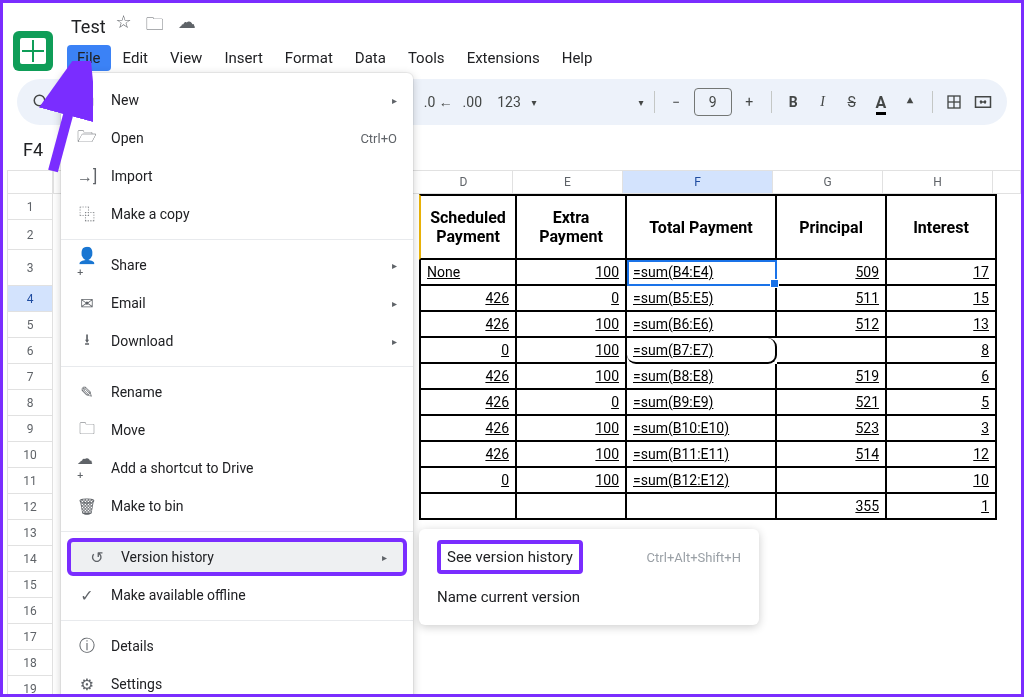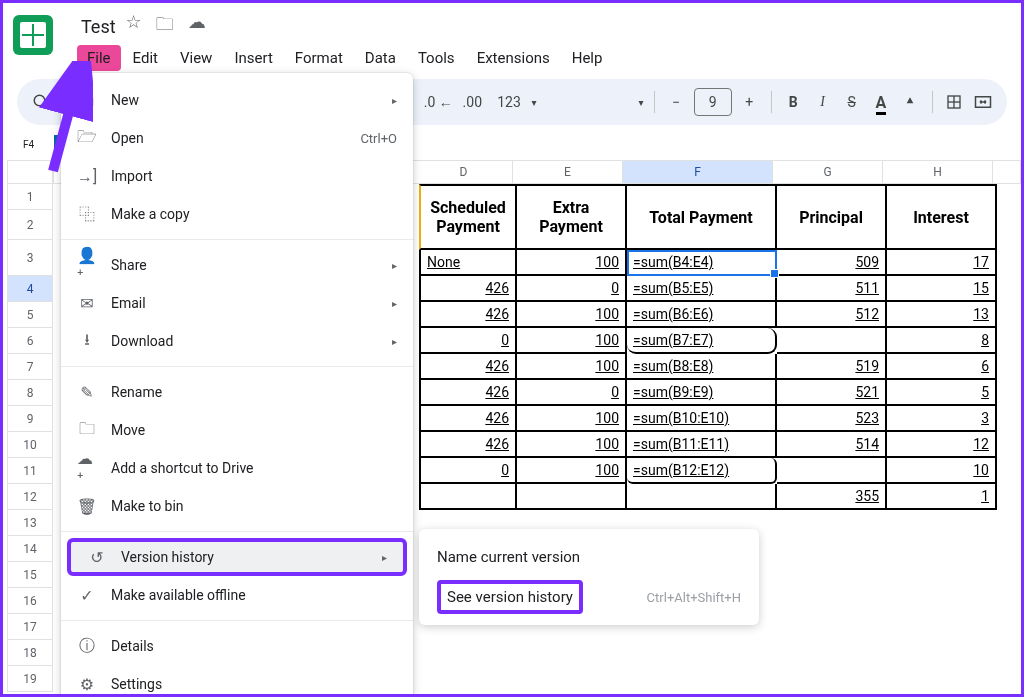--- a/index.html
+++ b/index.html
@@ -1,44 +1,44 @@
 <!DOCTYPE html>
 <html><head>
 <meta charset="utf-8">
 <style>
   * { box-sizing: border-box; margin: 0; padding: 0; font-family: "Google Sans", Roboto, Arial, sans-serif; }
   body { background: #fff; width: 1024px; height: 697px; overflow: hidden; position: relative; border: 3px solid #7a2dff; }
 
   
-  .header { display: flex; align-items: flex-start; padding: 8px 10px 0 10px; gap: 24px; }
+  .header { display: flex; align-items: flex-end; padding: 8px 10px 0 10px; gap: 14px; }
   .logo { width: 40px; height: 40px; background: #0f9d58; border-radius: 6px; display:flex;align-items:center;justify-content:center; margin-top:4px; position:relative;}
   .logo:before{content:"";position:absolute;width:26px;height:26px;background:#fff;border-radius:2px;}
   .logo:after{content:"";position:absolute;width:22px;height:22px;background:
     linear-gradient(#0f9d58,#0f9d58) center/100% 2px no-repeat,
     linear-gradient(#0f9d58,#0f9d58) center/2px 100% no-repeat;}
   .title-area { display:flex; flex-direction:column; gap:4px; }
   .title-row { display:flex; align-items:center; gap:10px; padding-left:4px; }
   .doc-title{ font-size:18px; color:#202124;}
   .title-icons{ display:flex; gap:14px; color:#5f6368; font-size:18px;}
   .menubar{ display:flex; gap:2px; }
   .menu-item{ padding:4px 10px; font-size:15px; color:#202124; border-radius:4px; cursor:pointer;}
-  .menu-item.active{ background:#ec4899; }
+  .menu-item.active{ background:#3b82f6; }
 
   
   .toolbar{display:flex;align-items:center;gap:6px;background:#edf2fa;border-radius:30px;margin:8px 14px 0 14px;padding:6px 12px;height:46px;color:#444746;font-size:14px;position:relative;}
   .tbtn{width:28px;height:28px;display:flex;align-items:center;justify-content:center;border-radius:4px;cursor:pointer;}
   .tsep{width:1px;height:22px;background:#c4c7c5;margin:0 4px;}
   .font-size-box{display:flex;align-items:center;gap:4px;border:1px solid #747775;border-radius:4px;height:28px;}
   .font-size-box .num{width:36px;text-align:center;}
   .font-color-A{position:relative;font-weight:bold;font-size:16px;}
   .font-color-A:after{content:"";position:absolute;left:0;right:0;bottom:-3px;height:3px;background:#000;}
 
   
   .namebox-row{display:flex;align-items:center;padding:10px 14px 6px 14px;}
-  .namebox{font-size:10px;color:#202124;padding:4px 20px 4px 6px;border-right:4px solid #0369a1;}
+  .namebox{font-size:18px;color:#202124;padding:4px 20px 4px 6px;border-right:4px solid #0369a1;}
 
   
   .sheet{position:relative;margin-left:4px;}
   .col-headers{display:flex;margin-left:46px;}
   .col-head{height:24px;border:1px solid #e1e1e1;border-left:none;display:flex;align-items:center;justify-content:center;font-size:12px;color:#5f6368;background:#fff;}
   .col-head:first-child{border-left:1px solid #e1e1e1;}
   .col-head.active{background:#d3e3fd;color:#1f4ca0;}
   .rows{display:flex;flex-direction:column;}
   .row{display:flex;}
   .row-head{width:46px;min-height:26px;border:1px solid #e1e1e1;border-top:none;display:flex;align-items:center;justify-content:center;font-size:12px;color:#5f6368;background:#fff;}
@@ -306,21 +306,21 @@
         <div class="dt-row">
           <div class="dt-c w-d num">426</div>
           <div class="dt-c w-e num">100</div>
           <div class="dt-c w-f" style="justify-content: flex-start;">=sum(B11:E11)</div>
           <div class="dt-c w-g num">514</div>
           <div class="dt-c w-h num">12</div>
         </div>
         <div class="dt-row">
           <div class="dt-c w-d num">0</div>
           <div class="dt-c w-e num">100</div>
-          <div class="dt-c w-f" style="justify-content: flex-start; border-radius: 6px;">=sum(B12:E12)</div>
+          <div class="dt-c w-f" style="justify-content: flex-start;">=sum(B12:E12)</div>
           <div class="dt-c w-g"></div>
           <div class="dt-c w-h num">10</div>
         </div>
         <div class="dt-row">
           <div class="dt-c w-d"></div>
           <div class="dt-c w-e"></div>
           <div class="dt-c w-f" style="justify-content: flex-start;"></div>
           <div class="dt-c w-g num">355</div>
           <div class="dt-c w-h num">1</div>
         </div>
@@ -396,26 +396,26 @@
       <span>Details</span>
     </div>
   <div class="dd-item">
       <span class="dd-icon">⚙</span>
       <span>Settings</span>
     </div>
 </div>
 
 <div class="submenu">
   <div class="sm-item">
-      <span>Name current version</span>
-    </div>
-  <div class="sm-item">
     <span class="highlight-box" style="padding:4px 6px;border-radius:4px;">See version history</span>
     <span class="sm-shortcut">Ctrl+Alt+Shift+H</span>
   </div>
+  <div class="sm-item">
+      <span>Name current version</span>
+    </div>
 </div>
 
 <svg class="big-arrow" width="60" height="120">
   <defs>
       <marker id="ah" markerWidth="10" markerHeight="10" refX="5" refY="3" orient="auto">
         <path d="M0,0 L8,3 L0,6 Z" fill="#7a2dff"></path>
       </marker>
     </defs>
   <line x1="20" y1="110" x2="48" y2="6" stroke="#7a2dff" stroke-width="10" marker-end="url(#ah)"></line>
 </svg>

